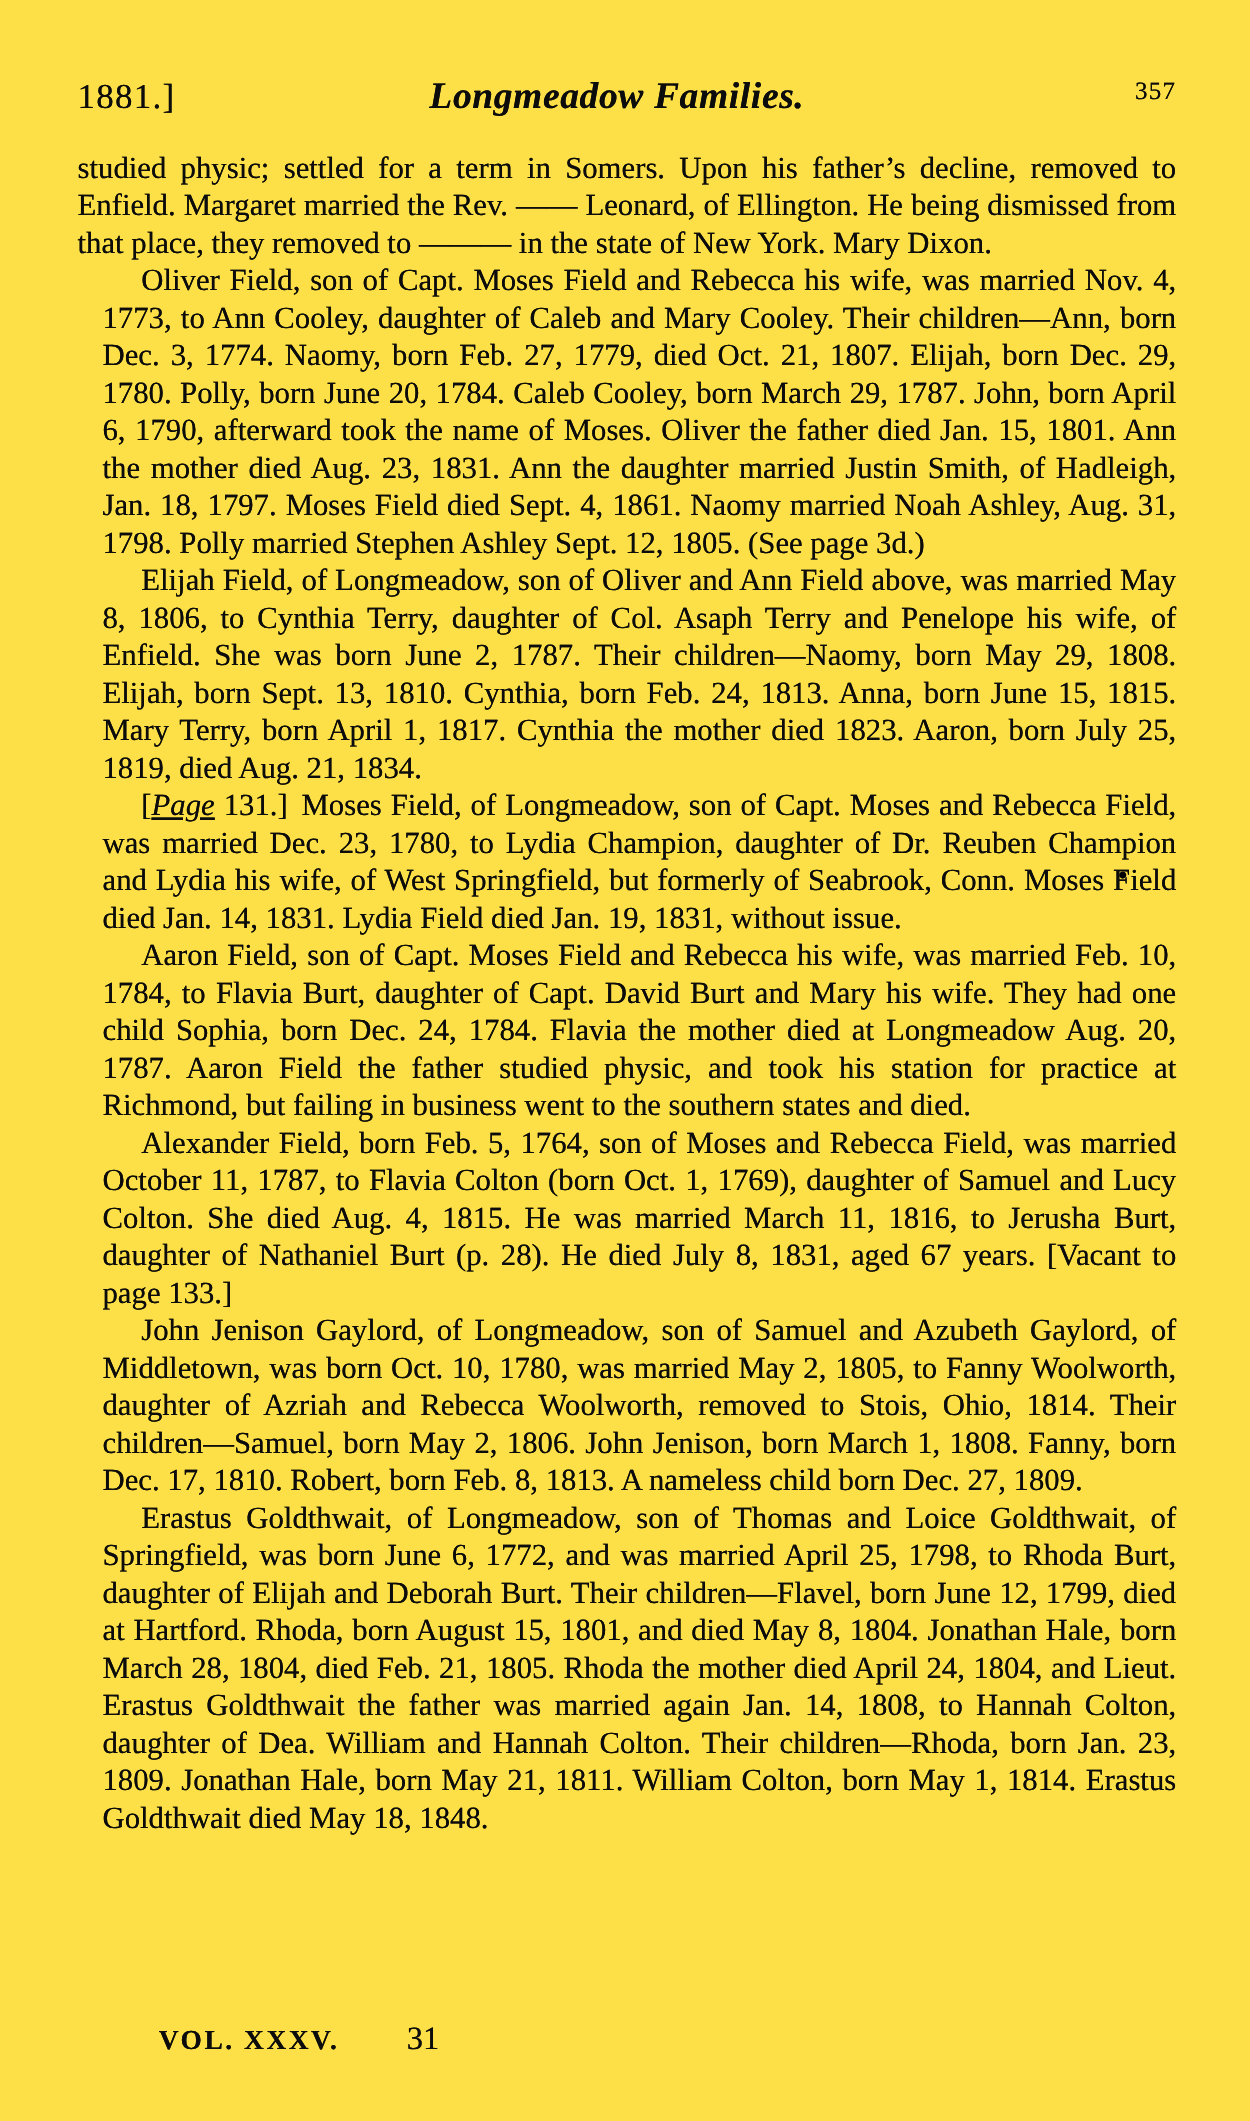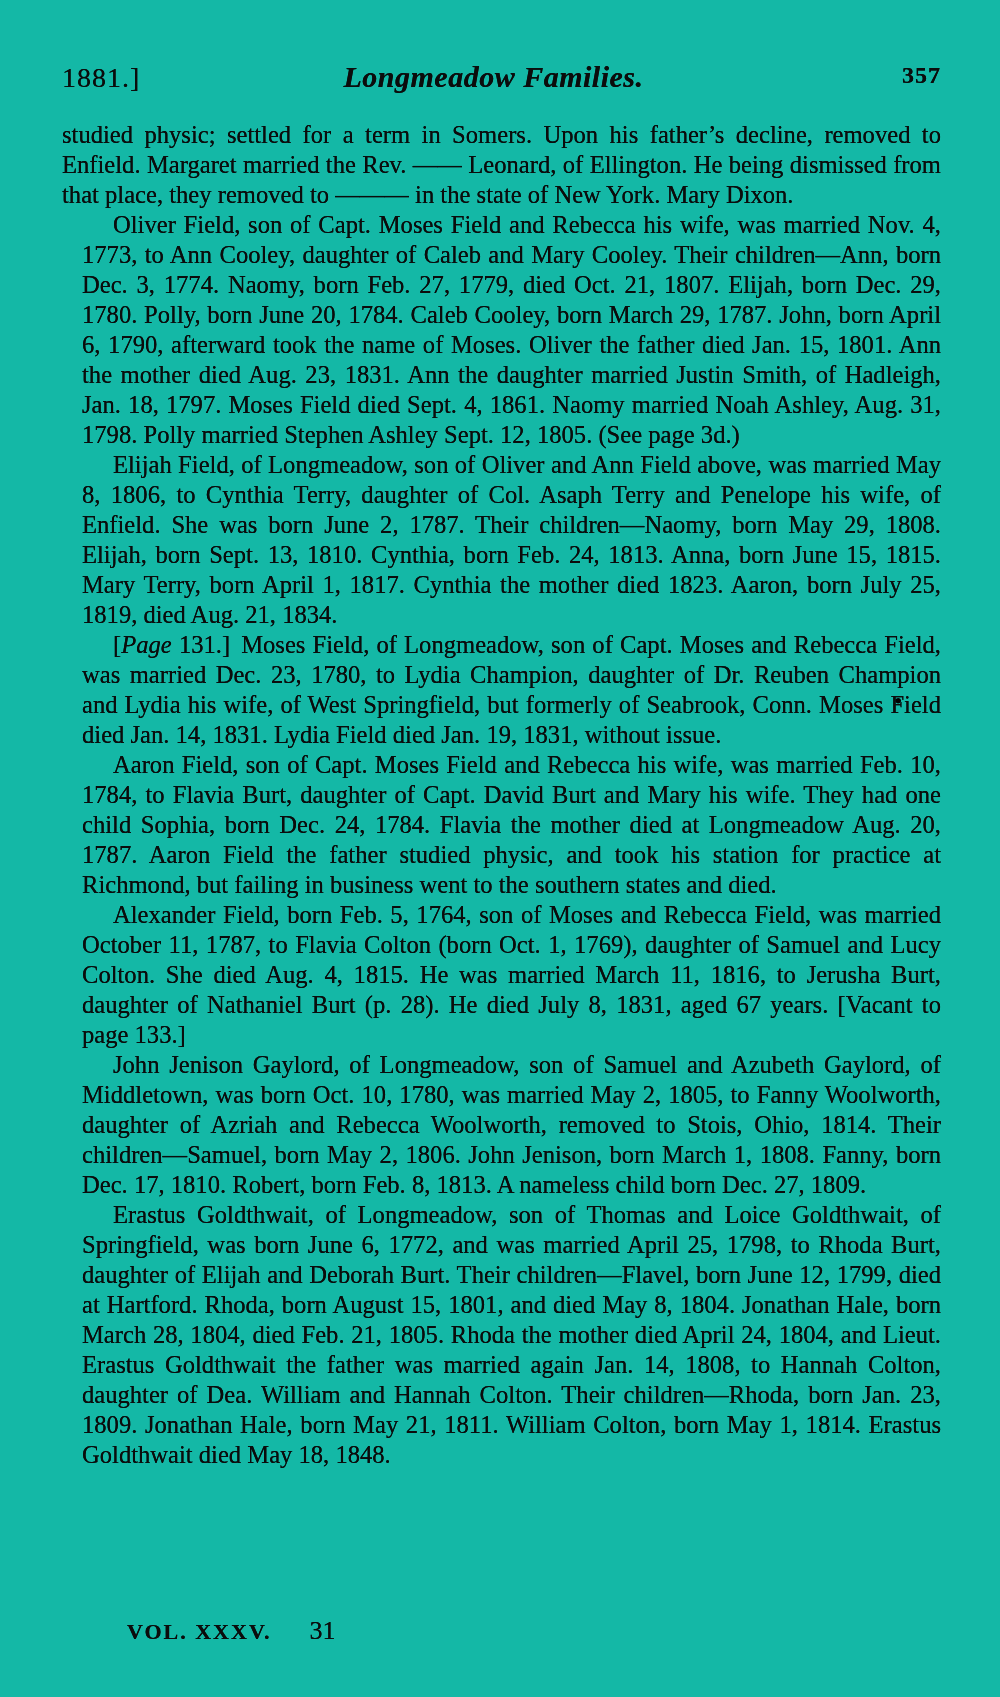--- a/index.html
+++ b/index.html
@@ -4,69 +4,68 @@
 <style>
   html, body { margin: 0; padding: 0; }
   body {
     width: 1000px; height: 1697px;
     background: #ffffff;
     position: relative;
     font-family: "Liberation Serif", "DejaVu Serif", serif;
     color: #0c0c0c;
     overflow: hidden;
   }
-  .sheet { position: absolute; inset: 0; background: #14b8a6; }
+  .sheet { position: absolute; inset: 0; background: #fde047; }
 
   
   .header { position: absolute; left: 62px; top: 60px; width: 879px; height: 40px; }
   .h-year {
     position: absolute; left: 0; top: 2px;
     font-size: 28px; letter-spacing: 1px;
     text-shadow: 0 0 0.4px rgba(0,0,0,0.85);
   }
   .h-title {
     position: absolute; left: 0; right: 16px; top: 0;
     text-align: center;
     font-style: italic; font-weight: bold;
     font-size: 30px; letter-spacing: 0.5px;
     text-shadow: 0 0 0.4px rgba(0,0,0,0.85);
   }
   .h-page {
     position: absolute; right: 0; top: 2px;
-    font-size: 24px; letter-spacing: 1px;
+    font-size: 20px; letter-spacing: 1px;
     text-shadow: 0 0 0.4px rgba(0,0,0,0.85);
-    font-weight: bold;
   }
 
   
   .body-text {
     position: absolute; left: 62px; top: 120px; width: 879px;
     font-size: 24.6px; line-height: 30px;
     text-align: justify;
     text-shadow: 0 0 0.45px rgba(0,0,0,0.9);
   }
   .body-text p { margin: 0; padding: 0; }
   .body-text p.ind { text-indent: 31px; margin-left: 20px; }
-  .lead-italic { font-style: italic; }
+  .lead-italic { font-style: italic; text-decoration: underline; }
   .after-lead { margin-left: 0.45em; }
 
   
   .ink-dot {
     position: absolute; left: 894px; top: 689px;
     font-size: 24px; line-height: 24px; color: #000;
   }
 
   
   .footer { position: absolute; left: 127px; top: 1616px; white-space: nowrap; }
   .f-vol {
     font-size: 22px; font-weight: bold; letter-spacing: 2px;
     text-shadow: 0 0 0.4px rgba(0,0,0,0.85);
   }
   .f-sig {
-    font-size: 26px; margin-left: 38px;
+    font-size: 26px; margin-left: 54px;
     text-shadow: 0 0 0.4px rgba(0,0,0,0.85);
   }
 </style>
 </head>
 <body>
 
 <div class="sheet">
 
   <div class="header">
     <span class="h-year">1881.]</span>

